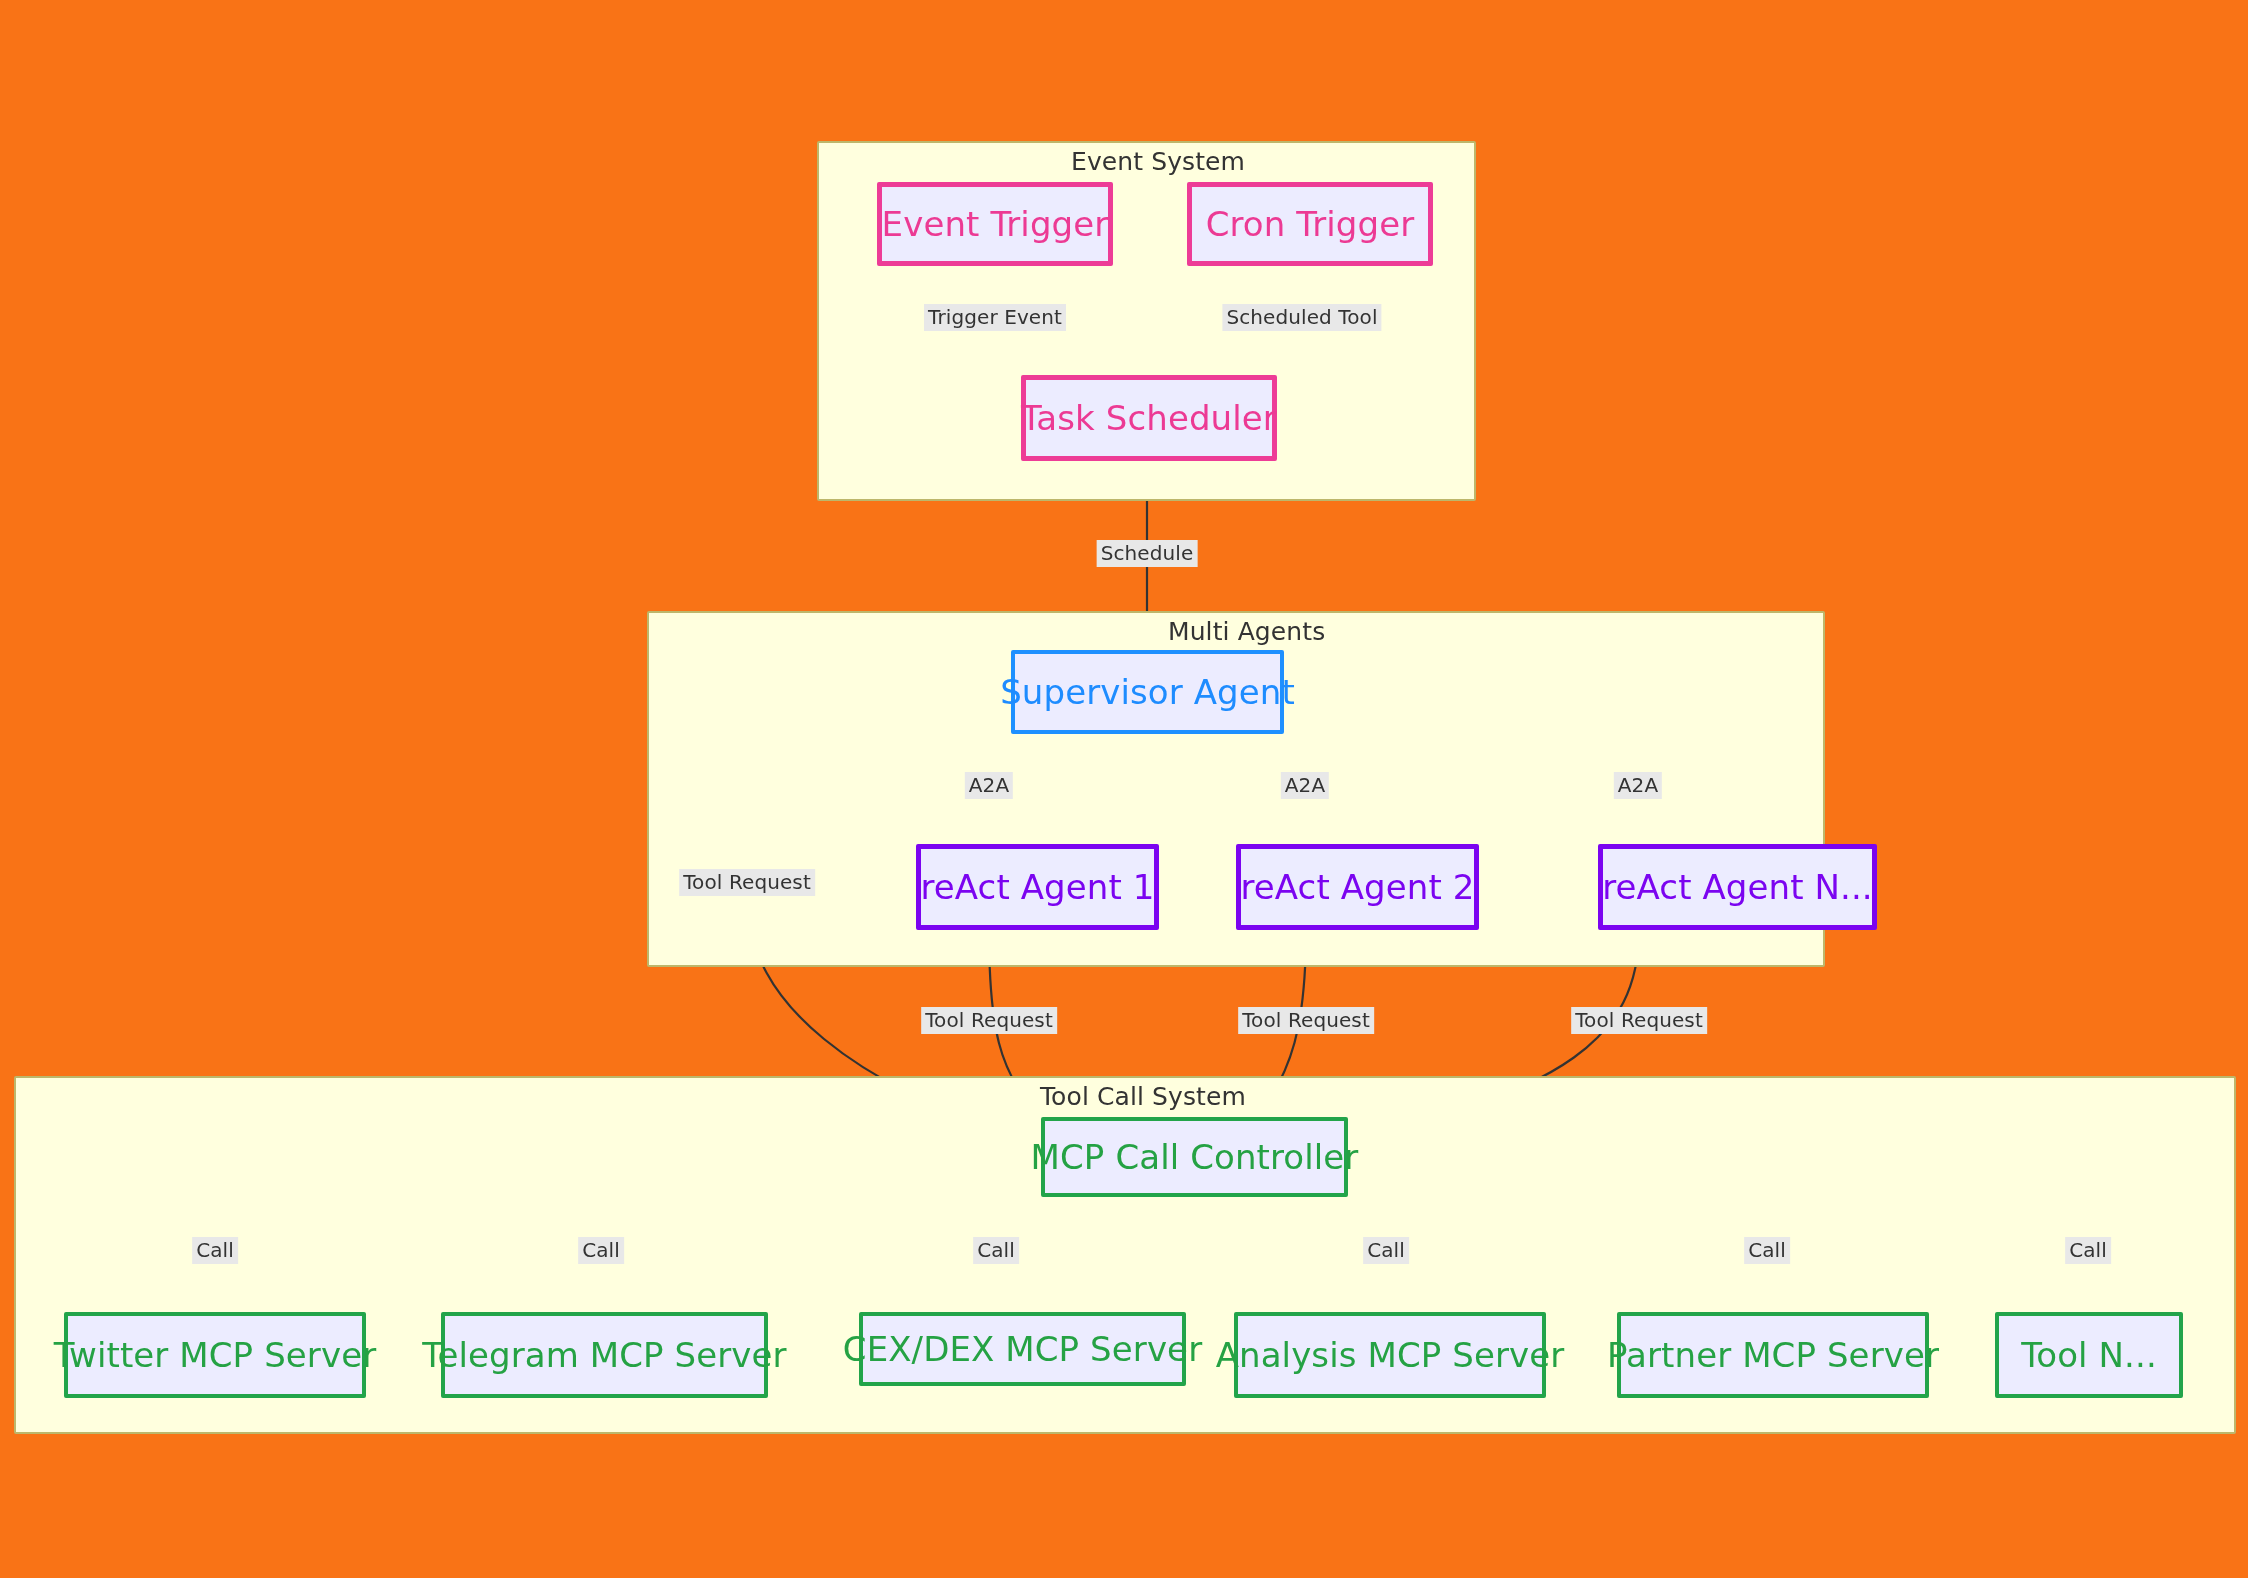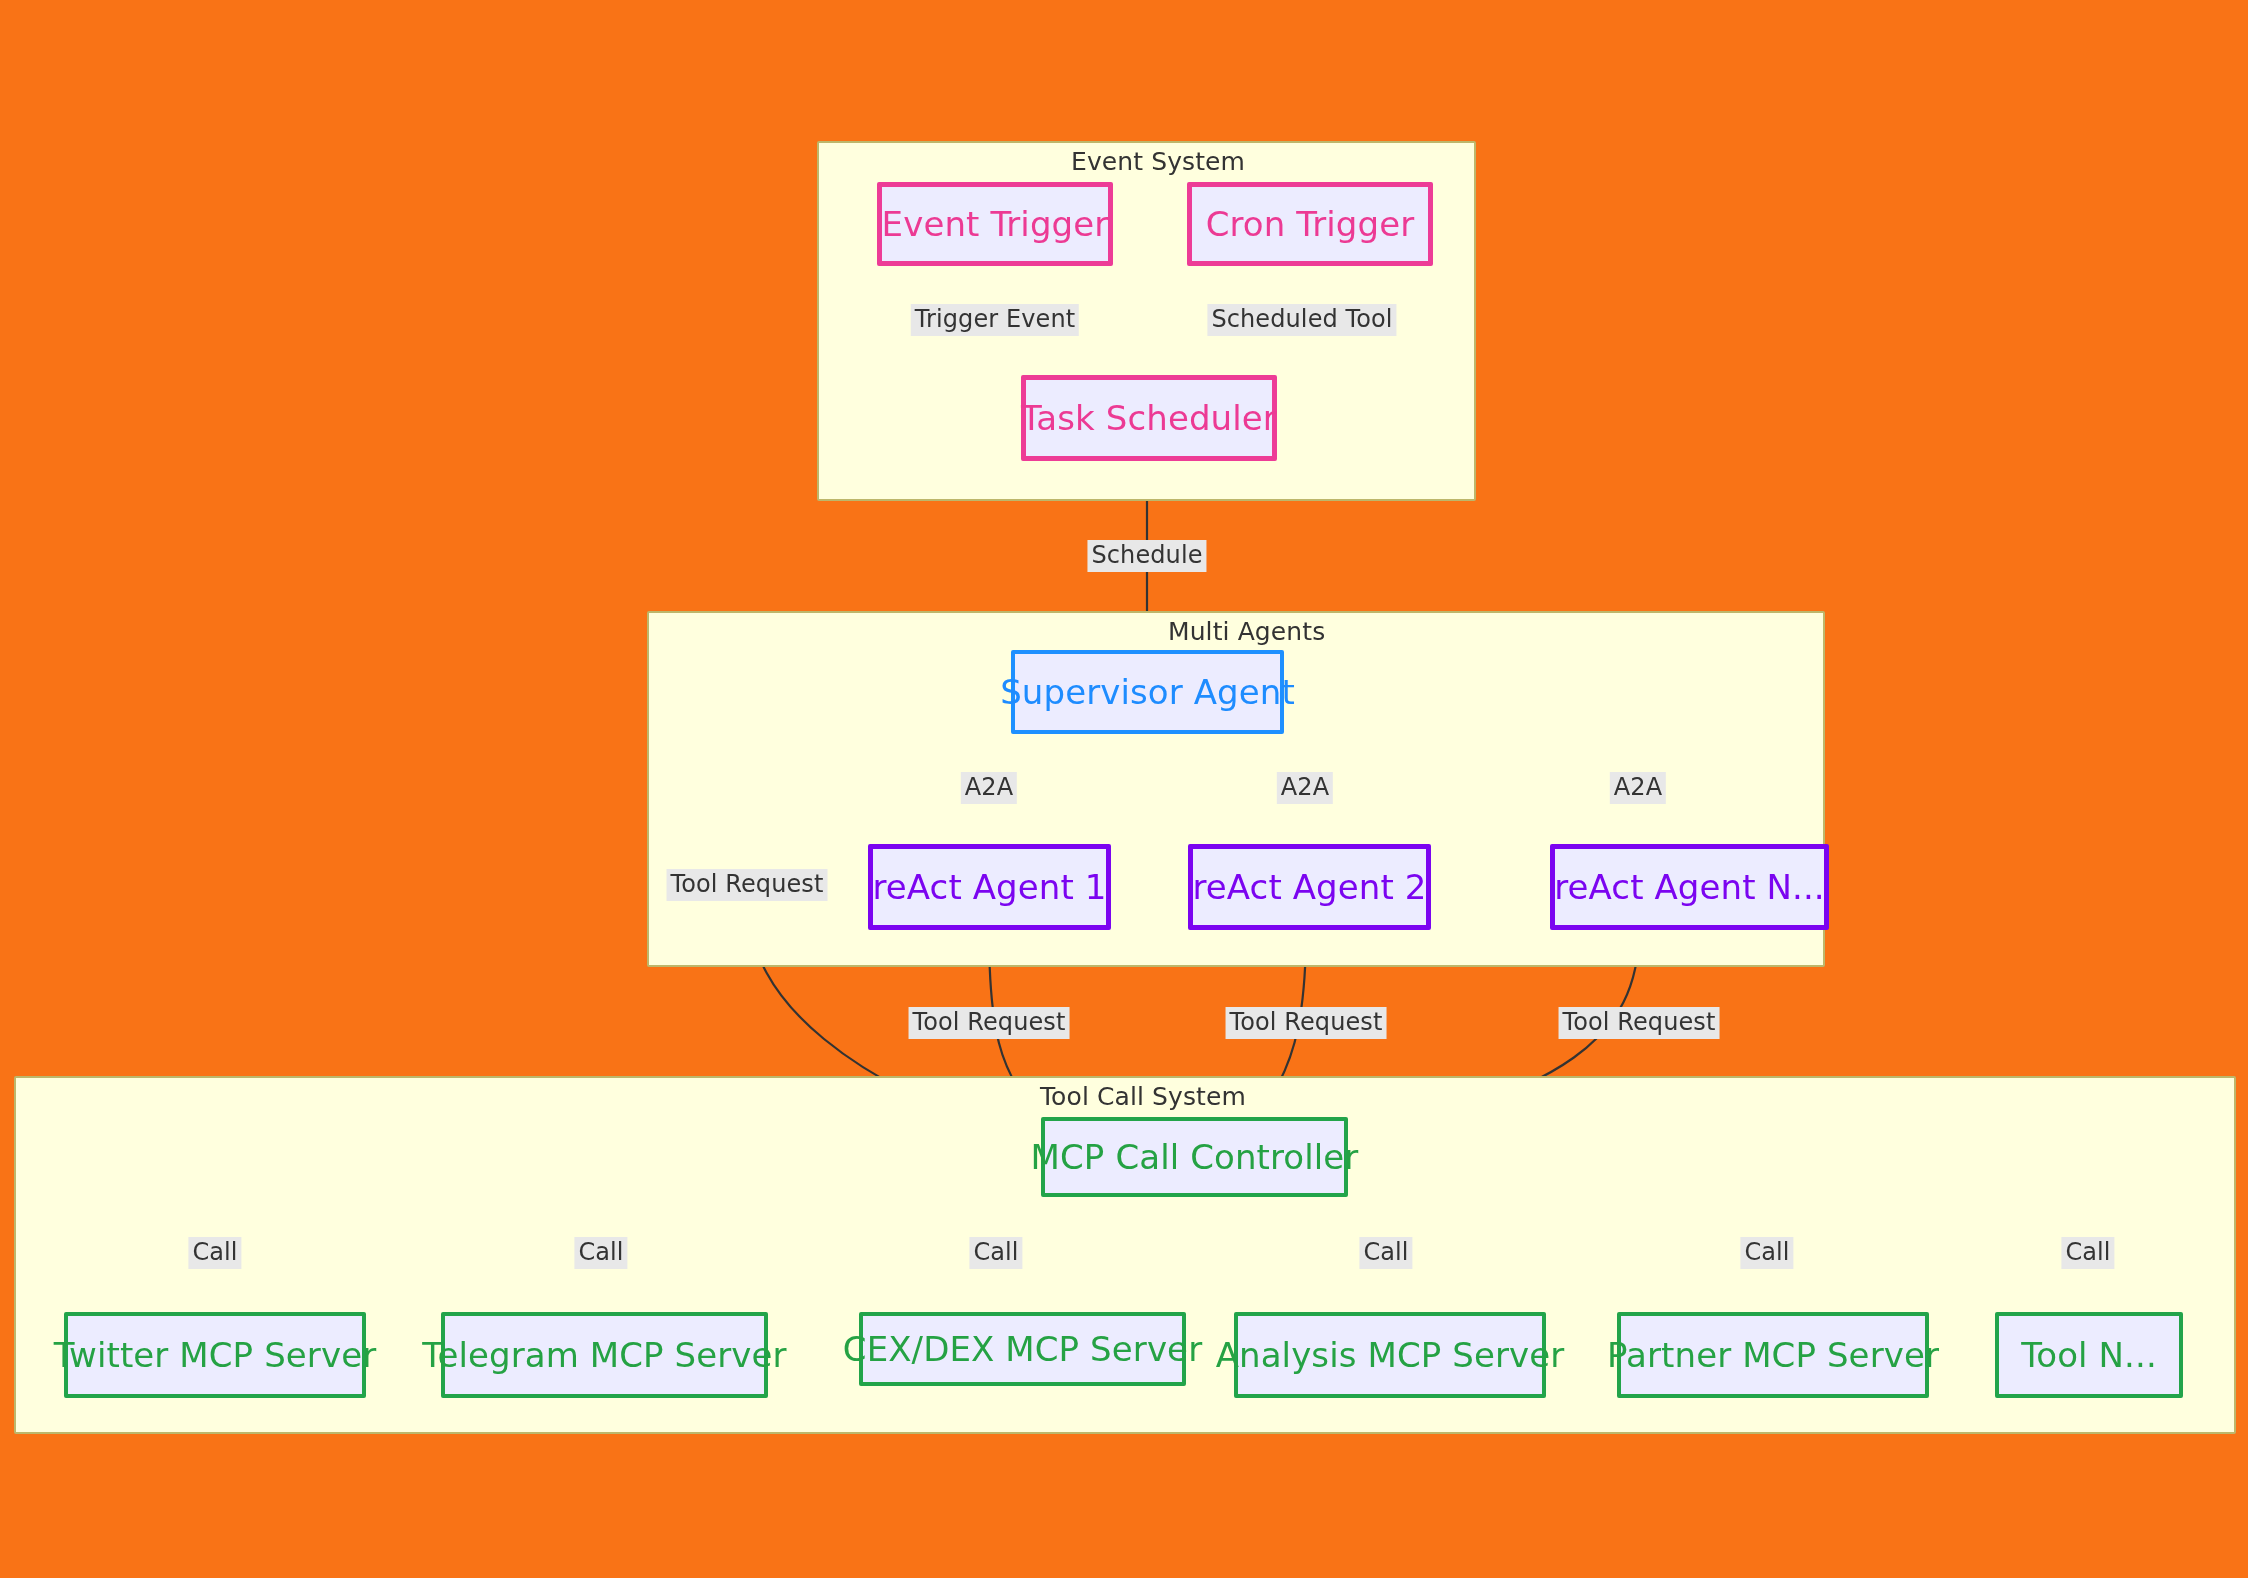--- a/index.html
+++ b/index.html
@@ -50,29 +50,29 @@
     align-items: center;
     justify-content: center;
     background: #ececff;
     border-radius: 2px;
     font-size: 34px;
     white-space: nowrap;
     letter-spacing: 0.1px;
   }
   .node-pink   { border: 5px solid #ed3c96; color: #ec3a94; }
   .node-blue   { border: 4px solid #1e90ff; color: #1e8cff; }
-  .node-purple { border: 5px solid #7b04f0; color: #7b04f0; }
+  .node-purple { border: 5px solid #7b04f0; color: #7b04f0; margin-left: 48px; }
   .node-green  { border: 4px solid #22a44a; color: #25a244; }
 
   
   .edge-label {
     position: absolute;
     background: #e8e8e8;
     color: #333333;
-    font-size: 24px;
+    font-size: 20px;
     line-height: 1.15;
     padding: 2px 4px;
     white-space: nowrap;
     transform: translateX(-50%);
     letter-spacing: 0.1px;
   }
 </style>
 </head>
 <body>
 

